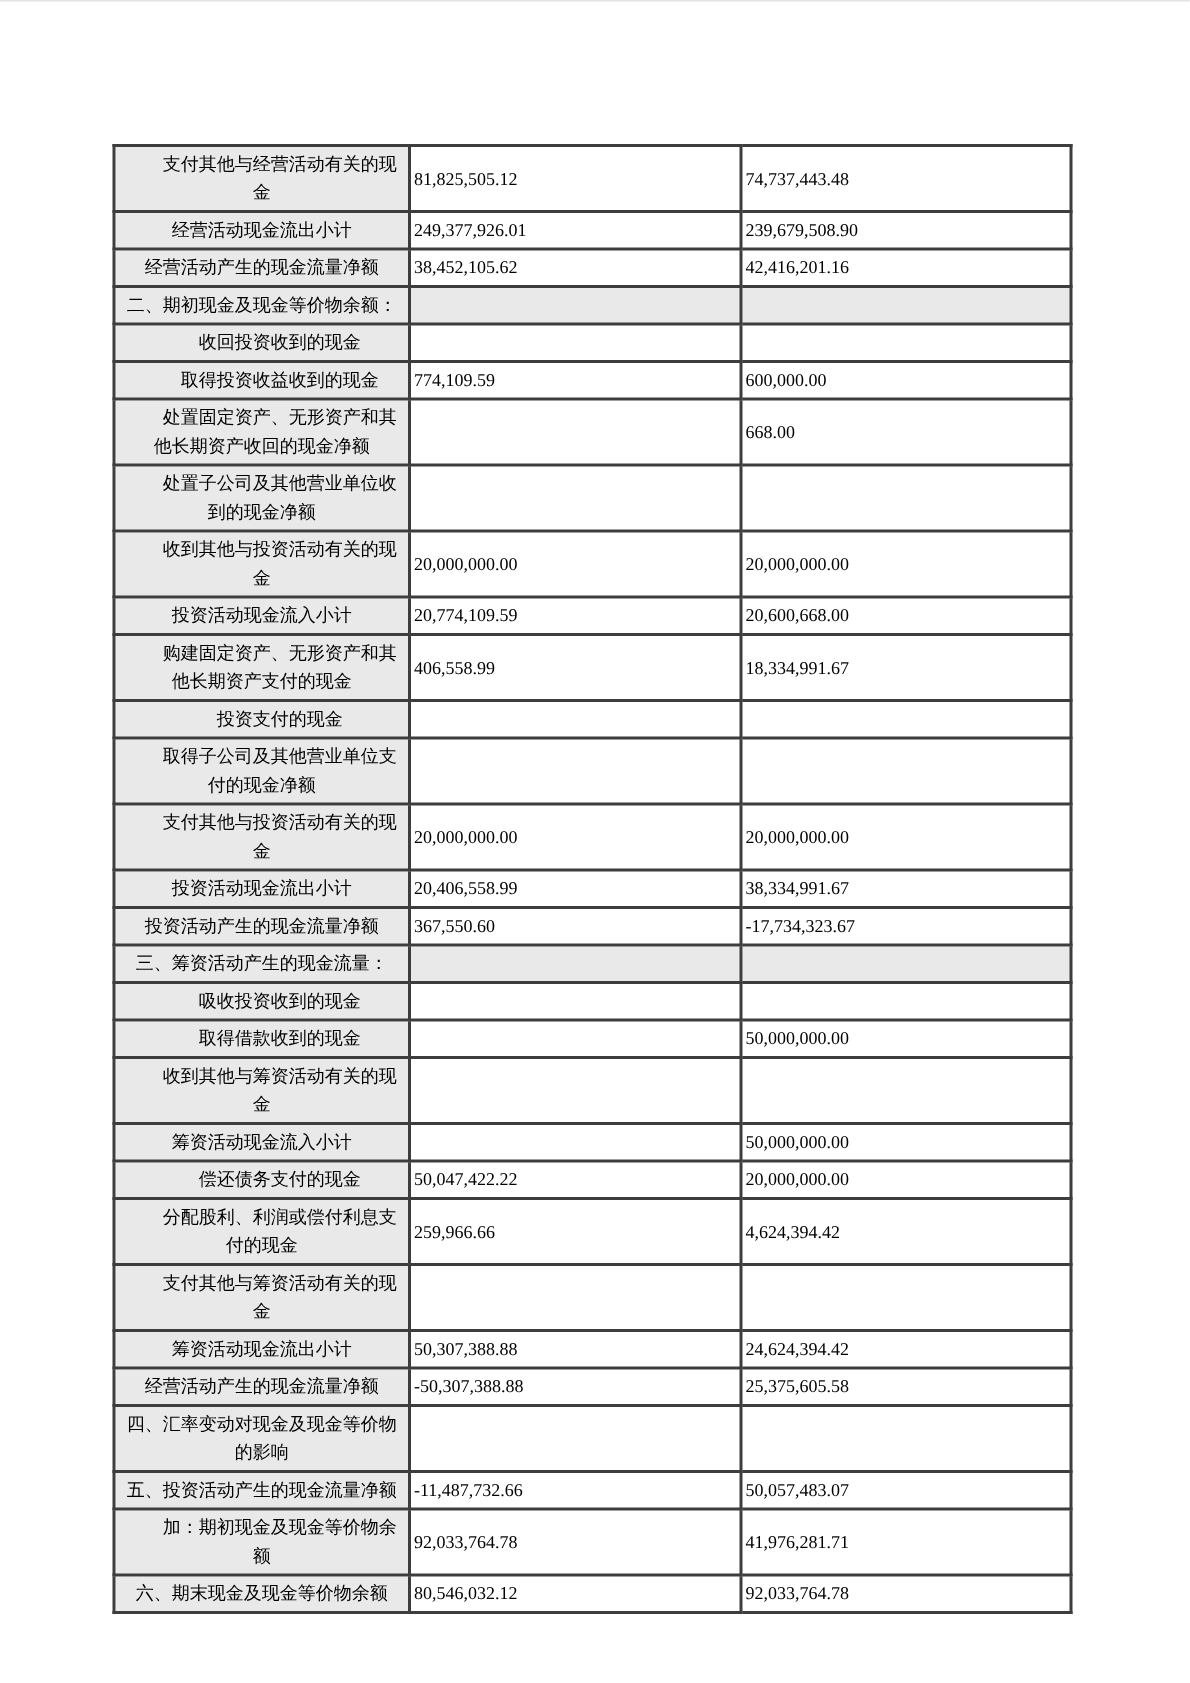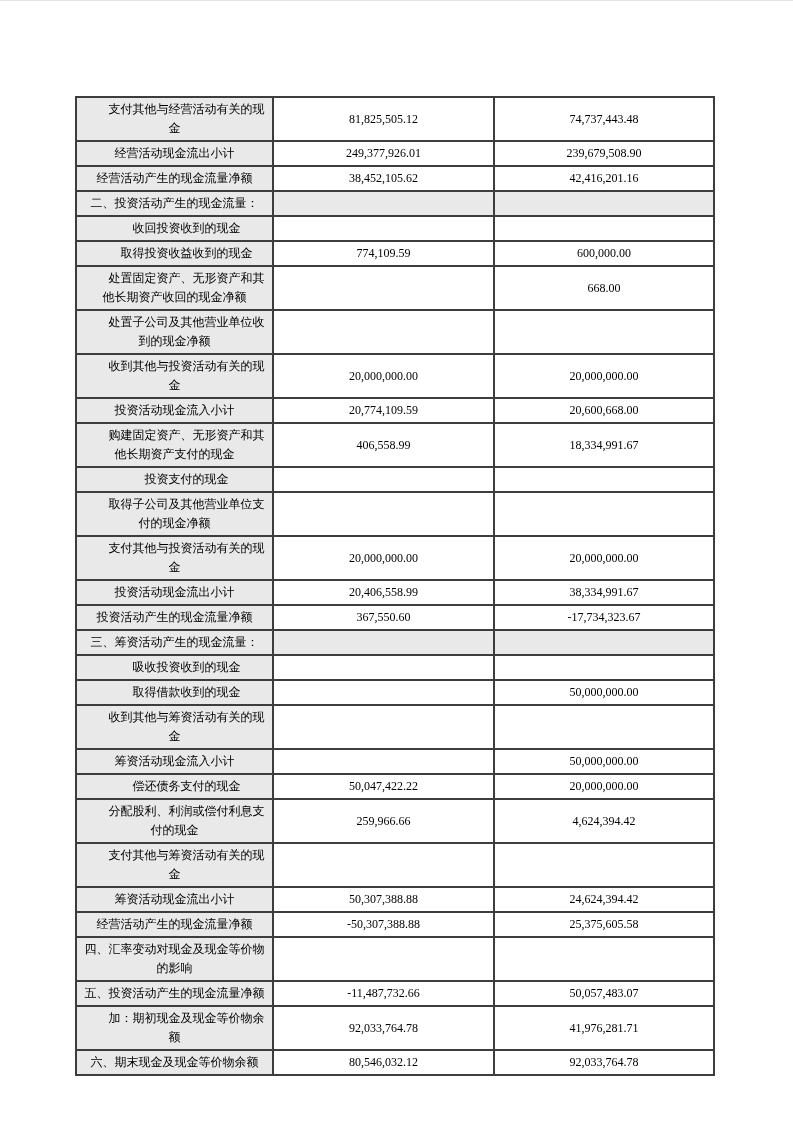--- a/index.html
+++ b/index.html
@@ -43,21 +43,21 @@
     text-align: center;
     padding-left: 5px;
     padding-right: 1px;
     margin-left: 44px;
   }
   td.label-cell.indent {
     text-indent: 2em;
   }
   td.num-cell {
     background: #ffffff;
-    text-align: center;
+    text-align: left;
     padding-right: 5px;
     font-size: 12px;
   }
   tr.section-row td.num-cell {
     background: #e9e9e9;
   }
 </style>
 </head>
 <body>
 
@@ -78,21 +78,21 @@
           <td class="label-cell">经营活动现金流出小计</td>
           <td class="num-cell">249,377,926.01</td>
           <td class="num-cell">239,679,508.90</td>
         </tr>
         <tr>
           <td class="label-cell">经营活动产生的现金流量净额</td>
           <td class="num-cell">38,452,105.62</td>
           <td class="num-cell">42,416,201.16</td>
         </tr>
         <tr class="section-row">
-          <td class="label-cell">二、投资活动产生的现金流量：</td>
+          <td class="label-cell">二、期初现金及现金等价物余额：</td>
           <td class="num-cell"></td>
           <td class="num-cell"></td>
         </tr>
         <tr>
           <td class="label-cell indent">收回投资收到的现金</td>
           <td class="num-cell"></td>
           <td class="num-cell"></td>
         </tr>
         <tr>
           <td class="label-cell indent">取得投资收益收到的现金</td>

